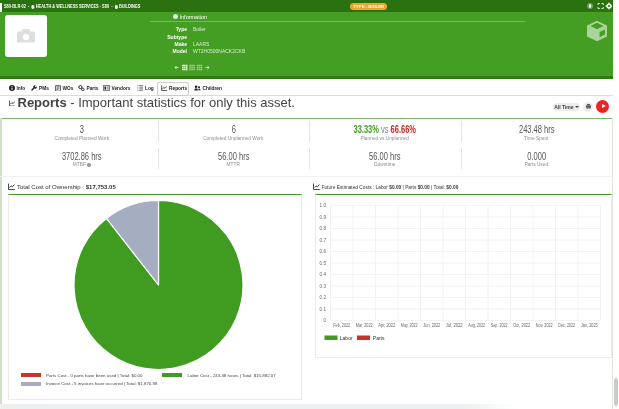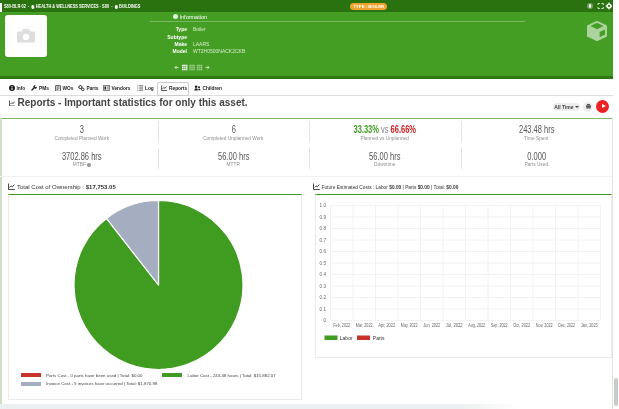--- a/index.html
+++ b/index.html
@@ -138,21 +138,21 @@
       <circle cx="2.4" cy="2" r="1.5" fill="#222"></circle>
       <circle cx="5.8" cy="2.6" r="1.2" fill="#222"></circle>
       <path d="M0.3 6.5 Q0.3 3.9 2.4 3.9 Q4.5 3.9 4.5 6.5 Z" fill="#222"></path>
       <path d="M4.9 6 Q5 4.3 5.8 4.2 Q7.5 4.2 7.5 6 Z" fill="#222"></path>
     </svg>Children</div>
 <svg class="abs" style="left:8.5px;top:99.5px;" width="6.5" height="6.5" viewBox="0 0 7 7">
     <path d="M0.5 0.5 V6.5 H6.8" stroke="#333" stroke-width="0.9" fill="none"></path>
     <path d="M1.5 4.5 L3 2.8 L4.4 3.9 L6.3 1.5" stroke="#333" stroke-width="0.9" fill="none"></path>
   </svg>
 
-<div class="abs" style="left:17.5px;top:99px;font-size:10px;color:#444;line-height:8.5px;font-weight:bold;">
+<div class="abs" style="left:17.5px;top:99px;font-size:13px;color:#444;line-height:8.5px;">
   <b>Reports</b> - Important statistics for only this asset.
 </div>
 <div class="abs" style="left:0;top:117.5px;width:619px;height:1px;background:#7fb765;"></div>
 
 <div class="abs" style="left:553px;top:102.5px;width:27px;height:8.5px;border-radius:4.5px;background:#ececec;color:#444;font-size:5px;font-weight:bold;line-height:8.5px;text-align:center;">All Time <span style="display:inline-block;width:0;height:0;border-left:2px solid transparent;border-right:2px solid transparent;border-top:2.5px solid #444;vertical-align:1px;"></span></div>
 <div class="abs" style="left:583px;top:101.5px;width:10px;height:10px;border-radius:50%;background:#ececec;"></div>
 <svg class="abs" style="left:585.5px;top:104px;" width="5" height="5" viewBox="0 0 5 5">
     <rect x="1" y="0" width="3" height="1.2" fill="#555"></rect>
     <rect x="0" y="1.4" width="5" height="2" fill="#555"></rect>
     <rect x="1" y="3.6" width="3" height="1.4" fill="none" stroke="#555" stroke-width="0.7"></rect>

